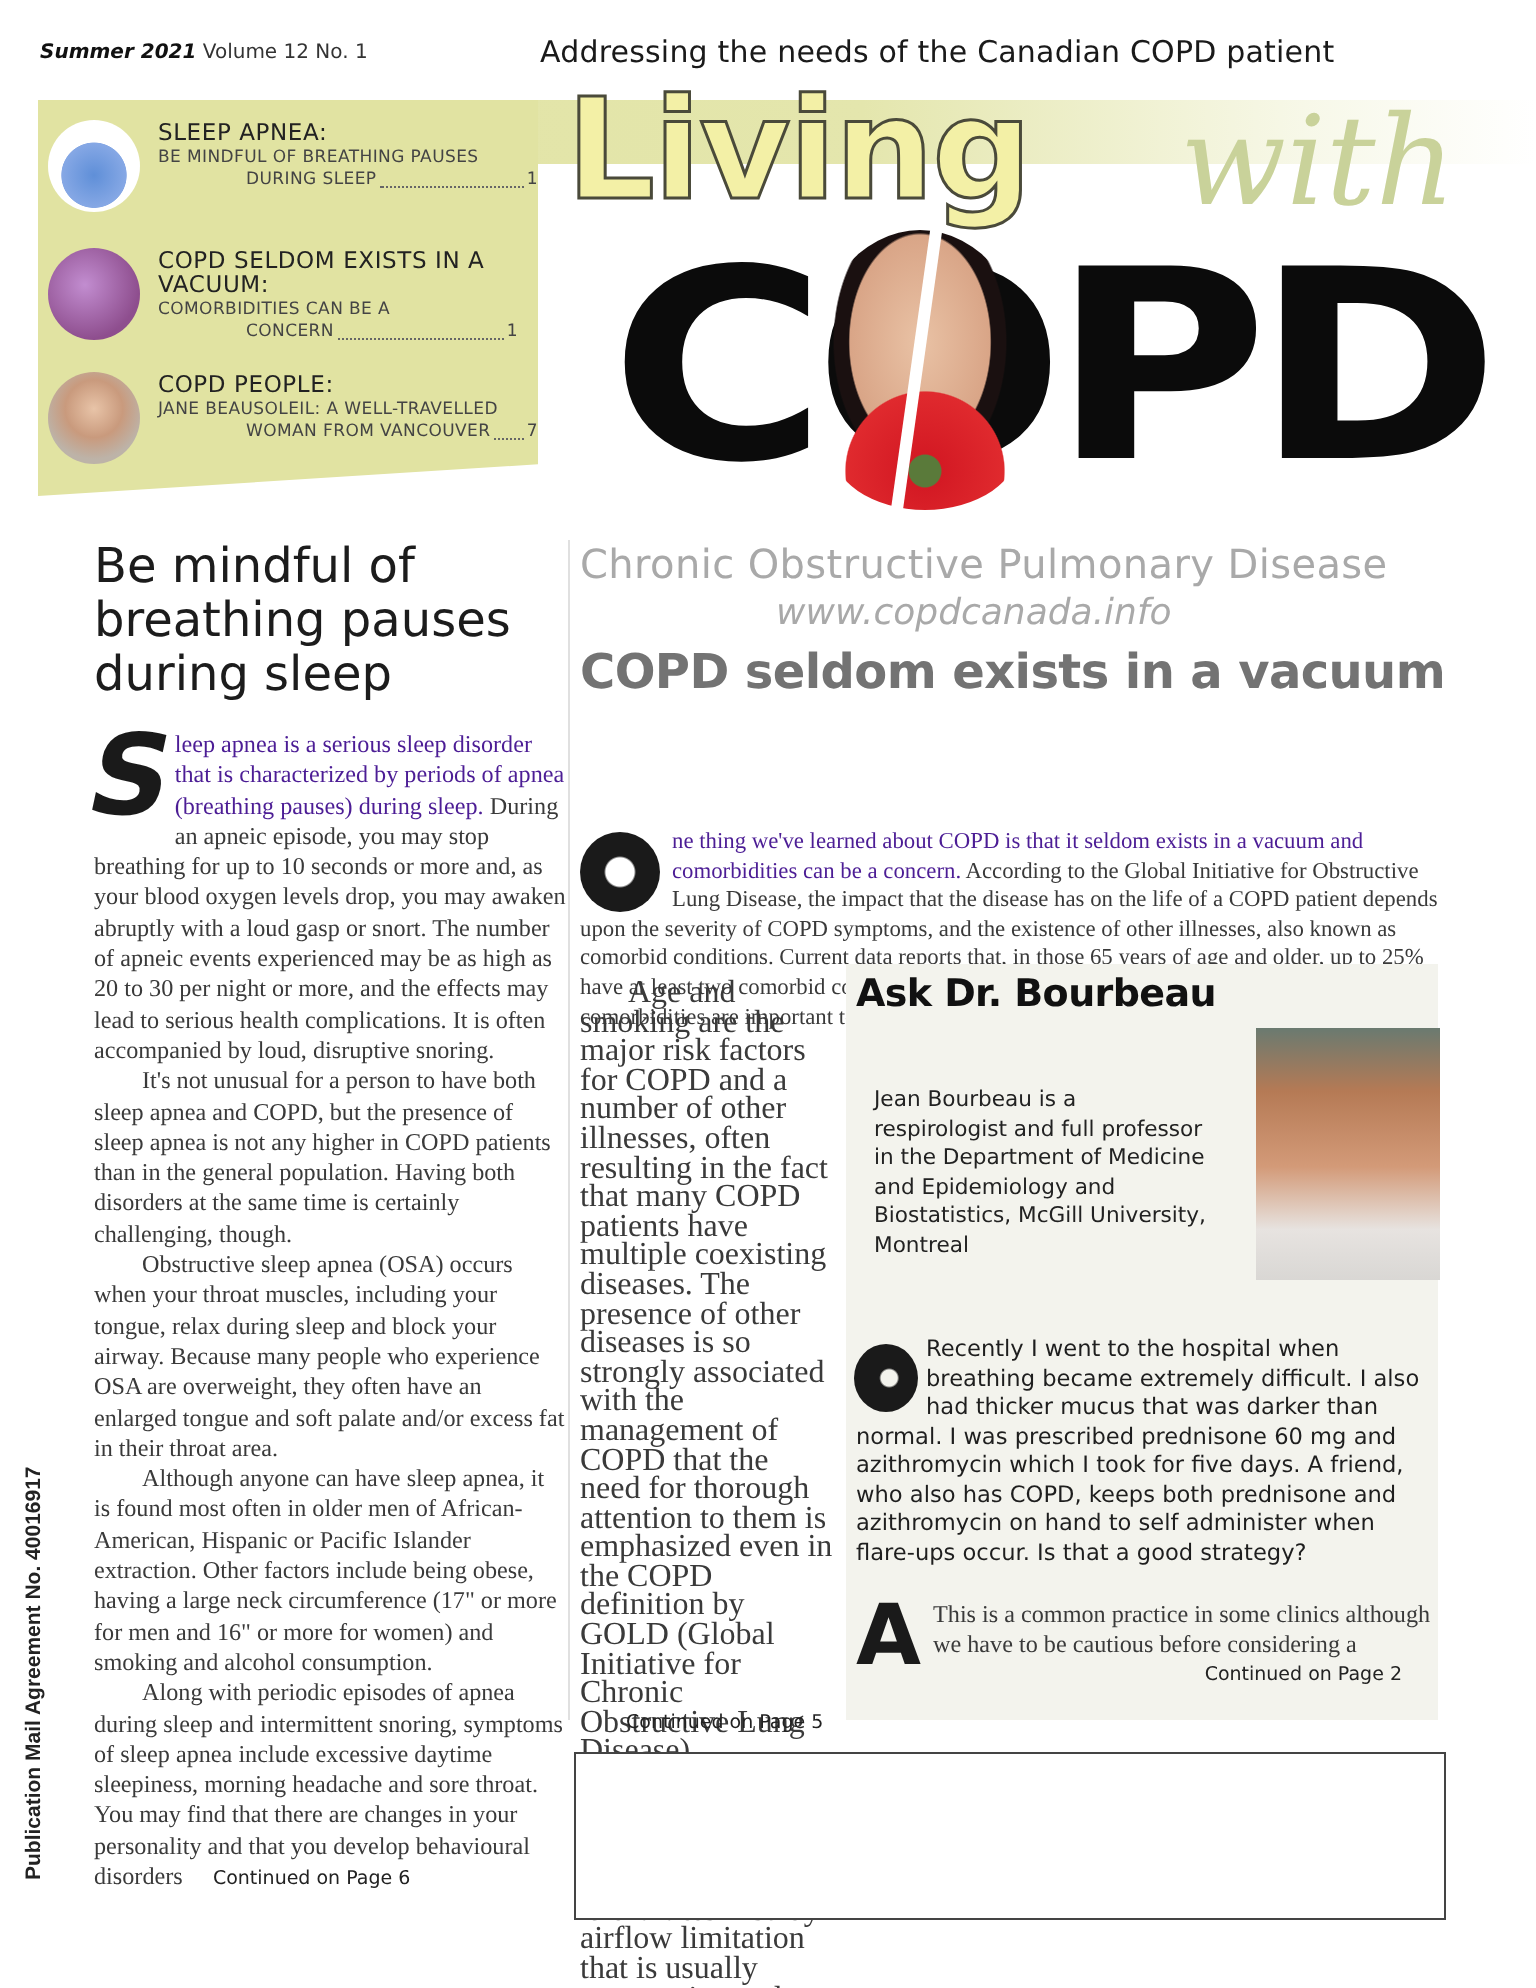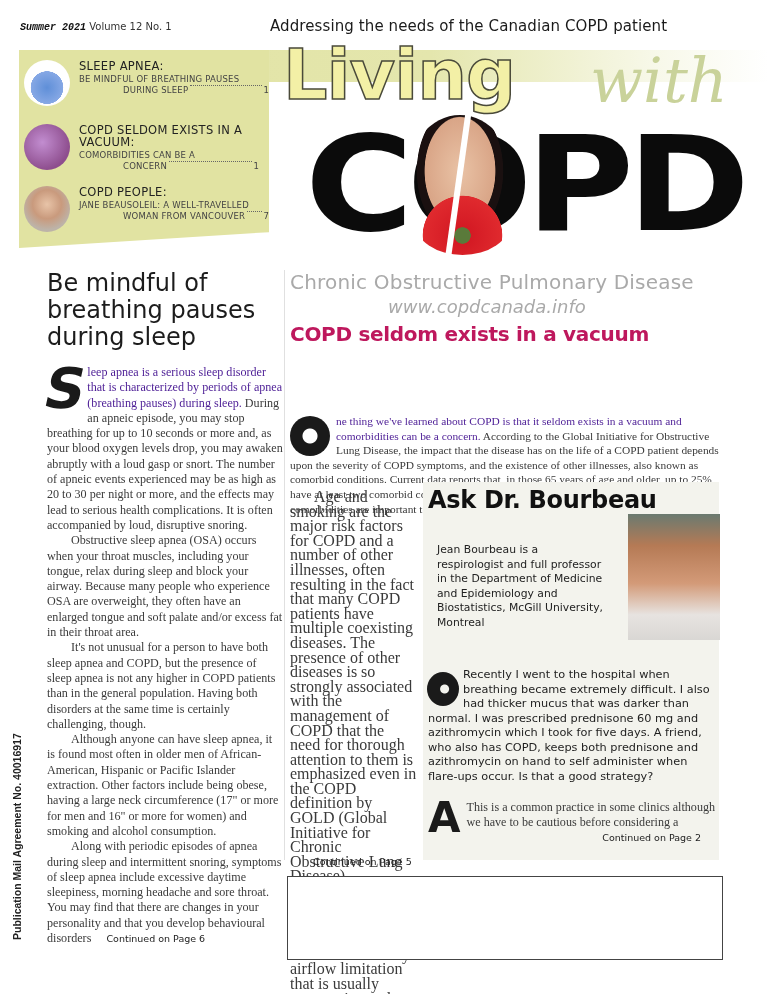--- a/index.html
+++ b/index.html
@@ -1,34 +1,34 @@
 <!DOCTYPE html>
 <html><head>
 <meta charset="utf-8">
 <style>
   * { box-sizing: border-box; margin: 0; padding: 0; }
   html, body { width: 768px; height: 994px; background: #ffffff; overflow: hidden; }
   body { position: relative; font-family: "DejaVu Sans", sans-serif; color: #222; }
 
   .issue-line { position: absolute; left: 20px; top: 21px; font-size: 10px; color: #333; }
-  .issue-line .season { font-weight: bold; font-style: italic; color: #111; font-family: Liberation Mono, monospace; }
+  .issue-line .season { font-weight: bold; font-style: italic; color: #111; }
 
   .tagline { position: absolute; left: 270px; top: 17px; font-size: 15px; color: #1a1a1a; letter-spacing: 0.1px; text-align: right; }
 
   
   .toc { position: absolute; left: 19px; top: 50px; width: 250px; height: 198px;
          background: #e1e3a2; clip-path: polygon(0 0, 100% 0, 100% 92%, 0 100%); }
   .toc-band { position: absolute; left: 19px; top: 50px; width: 749px; height: 32px;
               background: linear-gradient(90deg, #e1e3a2 0%, #e4e6ad 55%, rgba(236,238,200,0.4) 85%, rgba(255,255,255,0) 100%); }
   .toc-item { position: absolute; left: 22px; width: 245px; }
   .toc-thumb { position: absolute; left: 2px; width: 46px; height: 46px; border-radius: 50%; overflow: hidden; }
   .toc-text { position: absolute; left: 57px; width: 190px; }
   .toc-title { font-size: 11.5px; color: #222; letter-spacing: 0.3px; line-height: 12px; text-transform: uppercase; }
   .toc-sub { font-size: 8.5px; color: #444; line-height: 11px; letter-spacing: 0.2px; text-transform: uppercase; margin-top: 2px; }
-  .toc-dots { display: flex; align-items: flex-start; padding-left: 44px; }
+  .toc-dots { display: flex; align-items: flex-end; padding-left: 44px; }
   .toc-dots .fill { flex: 1; border-bottom: 1px dotted #666; margin: 0 1px 2px 2px; }
 
   .thumb-sleep { background: radial-gradient(circle at 50% 60%, #5f8fd8 0%, #86a8e5 45%, #ffffff 46%); }
   .thumb-vacuum { background: radial-gradient(circle at 40% 40%, #c28dd0, #8e4e8e 70%); }
   .thumb-jane { background: radial-gradient(circle at 50% 40%, #e8c4a8 0%, #c99a7d 40%, #bdb3a8 70%); }
 
   
   .mast-living { position: absolute; left: 283px; top: 40px; font-family: "DejaVu Sans", sans-serif; font-weight: bold;
                  font-size: 70px; color: #f3f0a6; -webkit-text-stroke: 1.5px #4a4a3a; letter-spacing: -1px; line-height: 1; }
   .mast-with { position: absolute; left: 590px; top: 50px; font-family: "DejaVu Serif", serif; font-style: italic;
@@ -53,29 +53,29 @@
   .continued { font-family: "DejaVu Sans", sans-serif; font-size: 9.5px; color: #222; text-align: center; }
 
   .vertical-label { position: absolute; left: 11px; top: 940px; transform: rotate(-90deg); transform-origin: left top;
                     font-family: "Liberation Sans", sans-serif; font-weight: bold; font-size: 10.5px; color: #222; white-space: nowrap; }
 
   .col-divider { position: absolute; left: 284px; top: 270px; width: 1px; height: 590px; background: #e0e0e0; }
 
   
   .copd-label { position: absolute; left: 290px; top: 270px; font-size: 20px; color: #a9a9a9; letter-spacing: 0.2px; }
   .copd-url { position: absolute; left: 388px; top: 296px; font-size: 18px; font-style: italic; color: #a9a9a9; }
-  .h-right { position: absolute; left: 290px; top: 322px; font-size: 20px; font-weight: bold; color: #be185d; letter-spacing: -0.3px; }
+  .h-right { position: absolute; left: 290px; top: 322px; font-size: 24px; font-weight: bold; color: #737373; letter-spacing: -0.3px; }
   .article-right-intro { position: absolute; left: 290px; top: 370px; width: 440px; margin-top: 44px; }
   .dropcap-o { width: 40px; height: 40px; border-radius: 50%; background: radial-gradient(circle, #fff 0 7px, #1a1a1a 8px); float: left; margin: 2px 6px 0 0; }
   .article-right-col { position: absolute; left: 290px; top: 490px; width: 128px; }
   .continued-5 { position: absolute; left: 313px; top: 856px; }
 
   
   .ask-box { position: absolute; left: 423px; top: 482px; width: 296px; height: 378px; background: #f3f3ed; }
-  .ask-title { position: absolute; left: 5px; top: 4px; font-family: "DejaVu Sans", sans-serif; font-weight: bold; font-size: 24px; color: #111; letter-spacing: -0.3px; }
+  .ask-title { position: absolute; left: 5px; top: 4px; font-family: "DejaVu Sans", sans-serif; font-weight: bold; font-size: 19px; color: #111; letter-spacing: -0.3px; }
   .ask-bio { position: absolute; left: 14px; top: 61px; width: 170px; font-size: 10.8px; line-height: 14.5px; color: #222; }
   .ask-photo { position: absolute; left: 205px; top: 32px; width: 92px; height: 126px;
                background: linear-gradient(180deg, #6a7a70 0%, #b57a55 25%, #d39a78 55%, #e7e3e0 80%, #d9d7d4 100%); }
   .ask-q { position: absolute; left: 5px; top: 186px; width: 288px; font-size: 11.3px; line-height: 14.5px; color: #1e1e1e; }
   .dropcap-q { float: left; width: 32px; height: 34px; border-radius: 50%; background: radial-gradient(circle at 55% 50%, #f3f3ed 0 4px, #1a1a1a 5px); margin: 4px 4px 0 -1px; }
   .ask-a { position: absolute; left: 5px; top: 318px; width: 288px; }
   .dropcap-a { font-size: 42px; margin: 0 6px 0 0; line-height: 0.85; }
   .continued-2 { position: absolute; right: 18px; top: 350px; }
 
   .ad-box { position: absolute; left: 287px; top: 876px; width: 436px; height: 84px; border: 1.5px solid #444; background: #fff; }
@@ -138,22 +138,22 @@
 <div class="mast-flower"></div>
 <div class="mast-slash"></div>
 <div class="mast-living">Living</div>
 
 <div class="article-left">
   <h2 class="h-left">Be mindful of breathing pauses during sleep</h2>
   <div class="body-serif body-left">
     <p>
       <span class="dropcap dropcap-s">S</span><span class="lead-bold">leep apnea is a serious sleep disorder that is characterized by periods of apnea (breathing pauses) during sleep.</span><span> During an apneic episode, you may stop breathing for up to 10 seconds or more and, as your blood oxygen levels drop, you may awaken abruptly with a loud gasp or snort. The number of apneic events experienced may be as high as 20 to 30 per night or more, and the effects may lead to serious health complications. It is often accompanied by loud, disruptive snoring.</span>
     </p>
+    <p class="indent">It's not unusual for a person to have both sleep apnea and COPD, but the presence of sleep apnea is not any higher in COPD patients than in the general population. Having both disorders at the same time is certainly challenging, though.</p>
     <p class="indent">Obstructive sleep apnea (OSA) occurs when your throat muscles, including your tongue, relax during sleep and block your airway. Because many people who experience OSA are overweight, they often have an enlarged tongue and soft palate and/or excess fat in their throat area.</p>
-    <p class="indent">It's not unusual for a person to have both sleep apnea and COPD, but the presence of sleep apnea is not any higher in COPD patients than in the general population. Having both disorders at the same time is certainly challenging, though.</p>
     <p class="indent">Although anyone can have sleep apnea, it is found most often in older men of African-American, Hispanic or Pacific Islander extraction. Other factors include being obese, having a large neck circumference (17" or more for men and 16" or more for women) and smoking and alcohol consumption.</p>
     <p class="indent">
       <span>Along with periodic episodes of apnea during sleep and intermittent snoring, symptoms of sleep apnea include excessive daytime sleepiness, morning headache and sore throat. You may find that there are changes in your personality and that you develop behavioural disorders</span>
       &nbsp;&nbsp;&nbsp;&nbsp;<span class="continued">Continued on Page 6</span>
     </p>
   </div>
 </div>
 
 <div class="vertical-label">Publication Mail Agreement No. 40016917</div>
 

